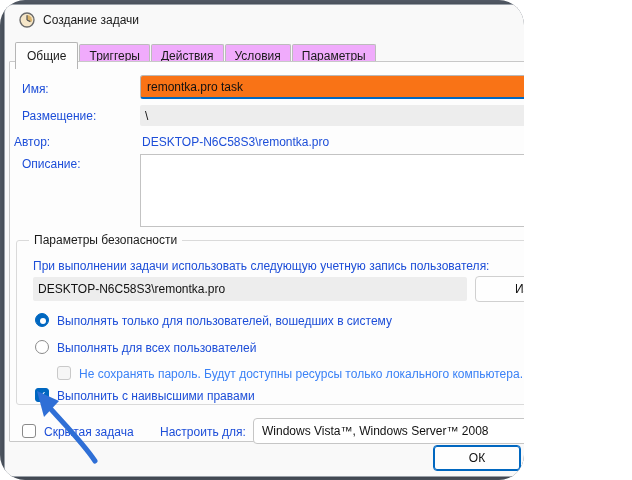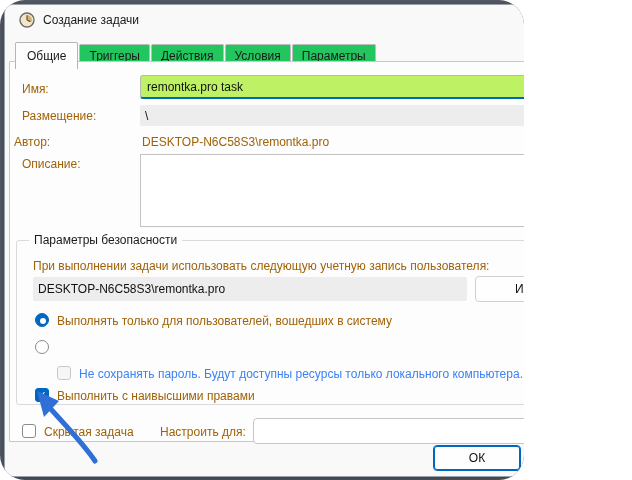--- a/index.html
+++ b/index.html
@@ -16,32 +16,32 @@
   .titlebar { position:absolute; left:0; top:0; width:100%; height:30px; }
   .app-icon { position:absolute; left:14px; top:7px; width:16px; height:16px; }
   .title-text { position:absolute; left:38px; top:8px; font-size:12px; color:#191919; }
   .close-btn { position:absolute; right:6px; top:2px; width:34px; height:26px;
                display:flex; align-items:center; justify-content:center;
                font-size:14px; color:#222; cursor:pointer; border-radius:5px; }
 
   
   .tabs { position:absolute; left:10px; top:36px; display:flex; align-items:flex-end; }
   .tab { padding:4px 9px 5px 9px; border:1px solid #bcbcbc; border-bottom:none;
-         background:#22c55e; margin-right:1px; border-radius:2px 2px 0 0; color:#1a1a1a; }
+         background:#f0abfc; margin-right:1px; border-radius:2px 2px 0 0; color:#1a1a1a; }
   .tab.active { background:#fdfdfd; padding:6px 11px 6px 11px; position:relative; top:1px;
                 border-color:#b5b5b5; z-index:3; }
 
   
   .tabpage { position:absolute; left:4px; top:56px; width:617px; height:381px;
              background:#fdfdfd; border:1px solid #c8c8c8; border-radius:1px; z-index:1; }
 
-  .lbl { position:absolute; color:#a16207; white-space:nowrap; }
+  .lbl { position:absolute; color:#1d4ed8; white-space:nowrap; }
 
   .txt-input { position:absolute; border:1px solid #b9b9b9; border-bottom:2px solid #0067c0;
-               border-radius:3px; background:#bef264; font-family:inherit; font-size:12px;
+               border-radius:3px; background:#f97316; font-family:inherit; font-size:12px;
                padding:0 6px; outline:none; color:#111; }
   .flat-field { position:absolute; background:#ededed; color:#111; display:flex;
                 align-items:center; padding:0 5px; border-radius:2px; }
   .textarea { position:absolute; border:1px solid #c3c3c3; background:#fff; resize:none;
               font-family:inherit; font-size:12px; padding:3px 5px; outline:none; }
 
   .groupbox { position:absolute; left:6px; top:178px; width:603px; height:165px;
               border:1px solid #dadada; border-radius:3px; }
   .groupbox-title { position:absolute; left:12px; top:-8px; background:#fdfdfd; padding:0 5px; }
 
@@ -118,33 +118,35 @@
 
         <div class="lbl" style="left:16px; top:18px;">При выполнении задачи использовать следующую учетную запись пользователя:</div>
 
         <div class="flat-field" style="left:16px; top:36px; width:434px; height:24px;">DESKTOP-N6C58S3\remontka.pro</div>
         <div class="btn" style="left:458px; top:35px; width:144px; height:26px;">Изменить...</div>
 
         <div class="radio checked" style="left:18px; top:72px;"></div>
         <div class="lbl" style="left:40px; top:73px;">Выполнять только для пользователей, вошедших в систему</div>
 
         <div class="radio" style="left:18px; top:99px;"></div>
+        <div class="lbl" style="left:40px; top:100px;">Выполнять для всех пользователей</div>
 
         <div class="checkbox disabled" style="left:40px; top:125px;"></div>
         <div class="lbl dis-text" style="left:62px; top:126px;">Не сохранять пароль. Будут доступны ресурсы только локального компьютера.</div>
 
         <div class="checkbox checked" style="left:18px; top:147px;">✓</div>
         <div class="lbl" style="left:40px; top:148px;">Выполнить с наивысшими правами</div>
       </div>
 
       <div class="checkbox" style="left:12px; top:362px;"></div>
       <div class="lbl" style="left:34px; top:363px;">Скрытая задача</div>
 
       <div class="lbl" style="left:150px; top:363px;">Настроить для:</div>
       <div class="dropdown" style="left:243px; top:356px; width:366px; height:26px;">
+        <span>Windows Vista™, Windows Server™ 2008</span>
         <svg class="chev" width="12" height="8" viewBox="0 0 12 8">
           <polyline points="1,1.5 6,6.5 11,1.5" fill="none" stroke="#555" stroke-width="1.3"></polyline>
         </svg>
       </div>
     </div>
 
     <div class="footer-btns">
       <div class="btn default" style="left:428px; top:5px; width:88px; height:26px;">ОК</div>
       <div class="btn" style="left:547px; top:5px; width:85px; height:26px;margin-top:24px;">Отмена</div>
     </div>

